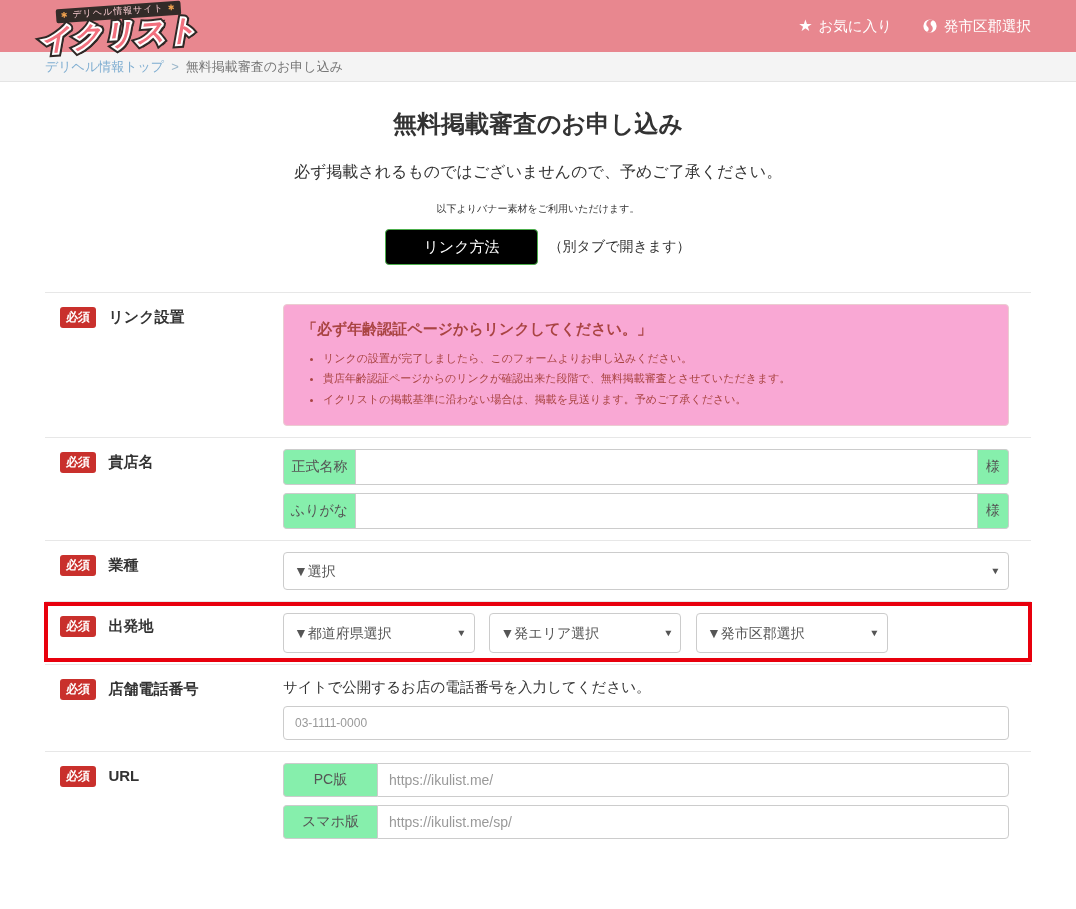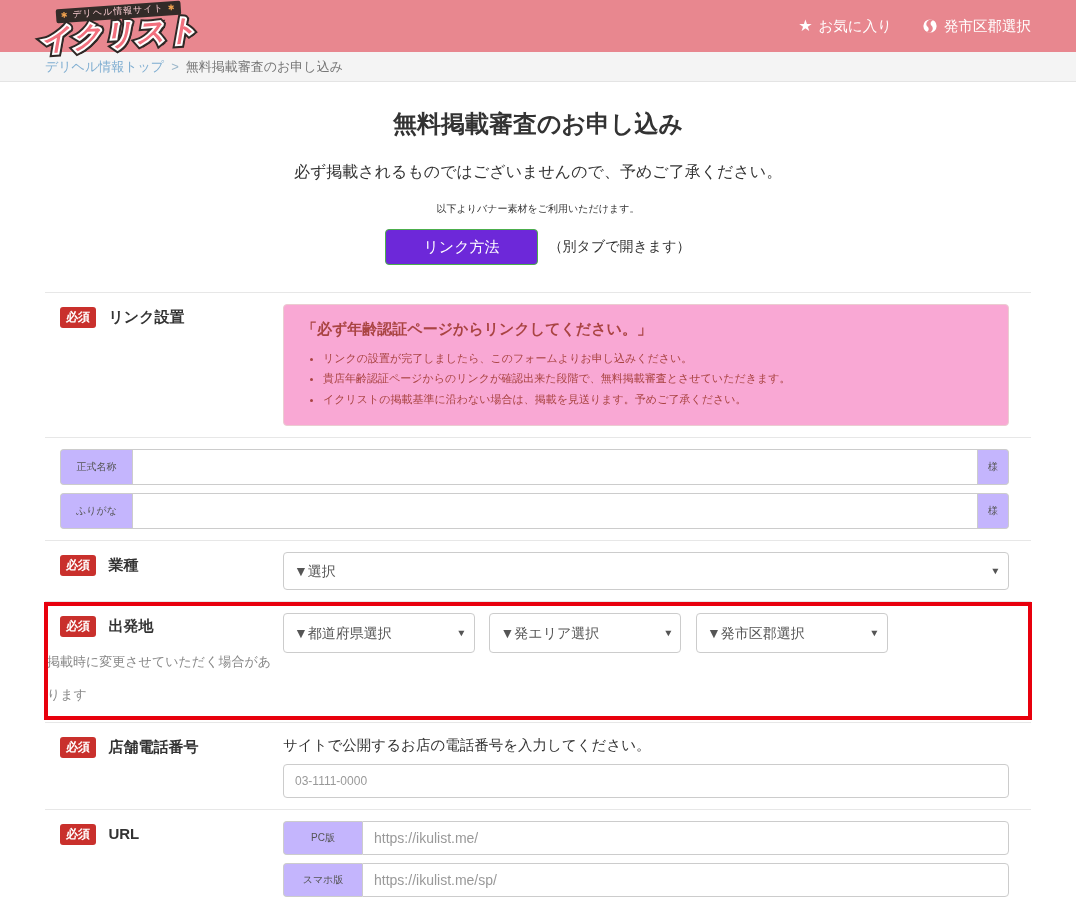--- a/index.html
+++ b/index.html
@@ -34,21 +34,21 @@
   .bc-sep { color:#9ab6c9; }
   .bc-current { color:#777; }
 
   
   .page-title { text-align:center; font-size:24px; font-weight:bold; color:#333;
     margin-top:26px; }
   .caution { text-align:center; font-size:16px; color:#333; margin-top:22px; }
   .banner-note { text-align:center; font-size:10px; color:#333; margin-top:19px; }
   .link-row { display:flex; align-items:center; justify-content:center; gap:11px;
     margin-top:13px; }
-  .btn-green { background:#6d28d9; border:1px solid #4cae4c; border-radius:4px;
+  .btn-green { background:#000000; border:1px solid #4cae4c; border-radius:4px;
     color:#fff; font-size:15px; padding:0 37px; height:36px; cursor:pointer;
     font-family:inherit; }
   .link-note { font-size:14px; color:#333; }
 
   
   .form { margin:27px 45px 0; }
   .form-row { display:flex; border-top:1px solid #e7e7e7; padding:11px 0 11px 15px; }
   .row-label { width:223px; flex:none; padding-top:3px; }
   .row-content { flex:1; padding-right:22px; }
   .badge-required { display:inline-block; background:#c9302c; color:#fff; font-size:12px;
@@ -58,26 +58,26 @@
 
   
   .alert-box { background:#f9a8d4; border:1px solid #ebccd1; border-radius:4px;
     padding:15px 18px 16px; color:#a94442; }
   .alert-title { font-size:15px; font-weight:bold; }
   .alert-box ul { margin:9px 0 0; padding-left:21px; font-size:11px; line-height:1.85; }
 
   
   .input-group { display:flex; width:100%; }
   .input-group + .input-group { margin-top:8px; }
-  .addon { background:#c4b5fd; border:1px solid #ccc; color:#555; font-size:10px;
+  .addon { background:#86efac; border:1px solid #ccc; color:#555; font-size:14px;
     display:flex; align-items:center; justify-content:center; white-space:nowrap; }
   .addon-lead { border-right:0; border-radius:4px 0 0 4px; }
   .addon-tail { border-left:0; border-radius:0 4px 4px 0; }
   .addon-name { width:72px; }
-  .addon-url  { width:79px; }
+  .addon-url  { width:94px; }
   .addon-suffix { width:31px; }
   .input-group input { flex:1; min-width:0; border:1px solid #ccc; font-size:14px;
     padding:0 11px; font-family:inherit; color:#333; outline:none; }
   .input-group input:first-child { border-radius:4px 0 0 4px; }
   .h36 { height:36px; } .h36 input { height:36px; }
   .h34 { height:34px; } .h34 input { height:34px; }
   input::placeholder { color:#999; opacity:1; }
   .text-input { width:100%; height:34px; border:1px solid #ccc; border-radius:4px;
     font-size:12px; padding:0 11px; font-family:inherit; color:#333; outline:none; }
 
@@ -155,20 +155,24 @@
           <ul>
             <li>リンクの設置が完了しましたら、このフォームよりお申し込みください。</li>
             <li>貴店年齢認証ページからのリンクが確認出来た段階で、無料掲載審査とさせていただきます。</li>
             <li>イクリストの掲載基準に沿わない場合は、掲載を見送ります。予めご了承ください。</li>
           </ul>
         </div>
       </div>
     </div>
 
     <div class="form-row">
+      <div class="row-label">
+        <span class="badge-required">必須</span>
+        <span class="label-text">貴店名</span>
+      </div>
       <div class="row-content">
         <div class="input-group h36">
           <span class="addon addon-lead addon-name">正式名称</span>
           <input type="text" value="" style="">
           <span class="addon addon-tail addon-suffix">様</span>
         </div>
         <div class="input-group h36">
           <span class="addon addon-lead addon-name">ふりがな</span>
           <input type="text" value="" style="">
           <span class="addon addon-tail addon-suffix">様</span>
@@ -189,21 +193,20 @@
           <span class="caret">▼</span>
         </div>
       </div>
     </div>
 
     <div class="form-row row-departure">
       <div class="annotation-box"></div>
       <div class="row-label">
         <span class="badge-required">必須</span>
         <span class="label-text">出発地</span>
-        <div class="dep-note">掲載時に変更させていただく場合があります</div>
       </div>
       <div class="row-content">
         <div class="select-wrap sel-dep">
           <select>
             <option>▼都道府県選択</option>
           </select>
           <span class="caret">▼</span>
         </div>
         <div class="select-wrap sel-dep">
           <select>

